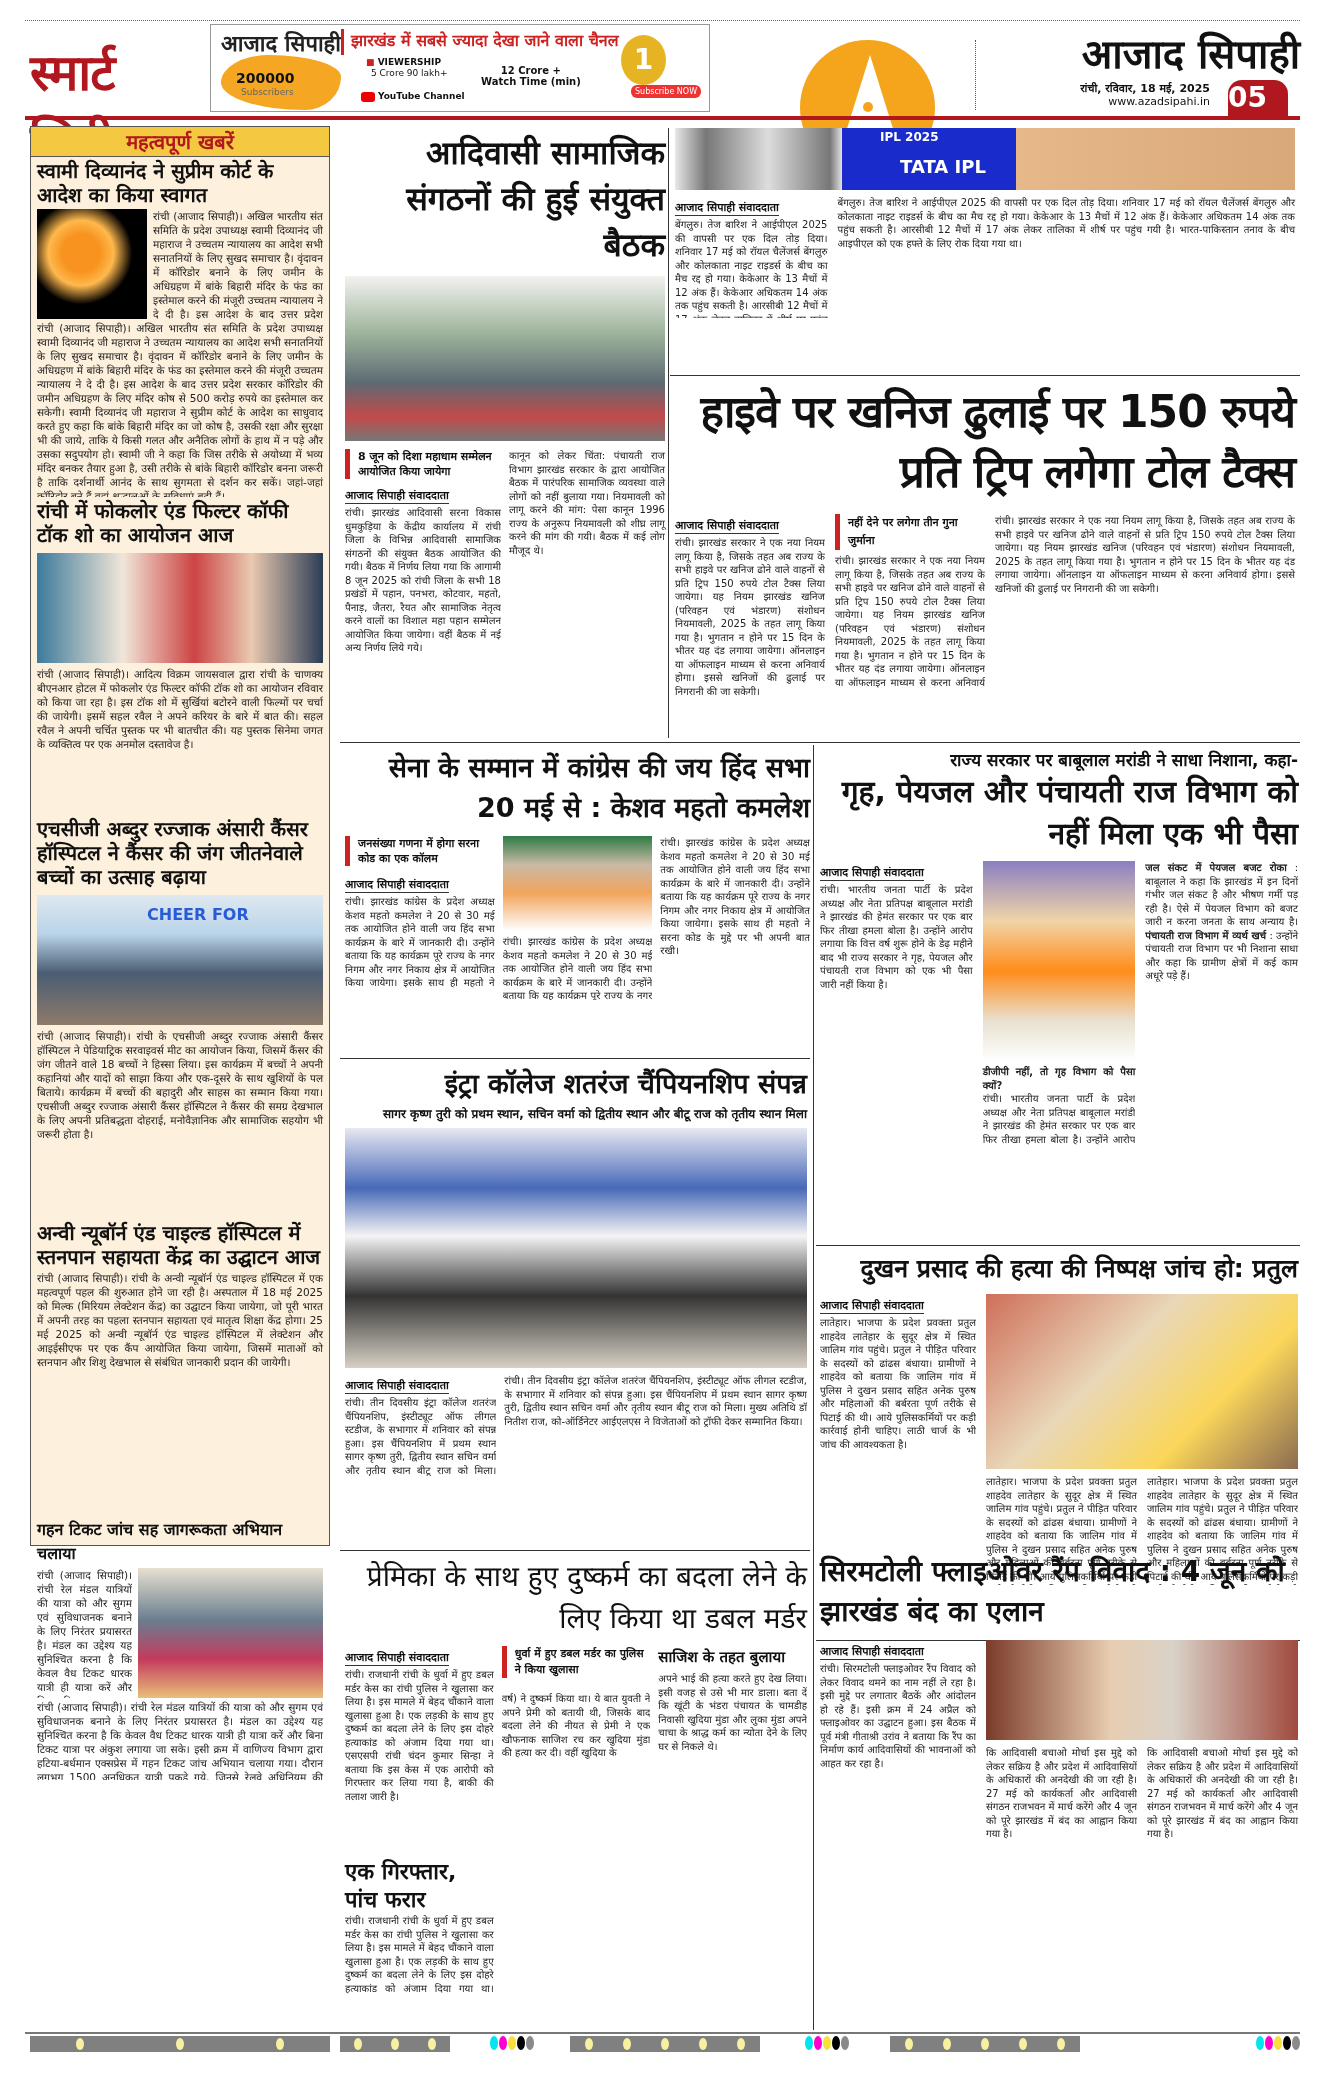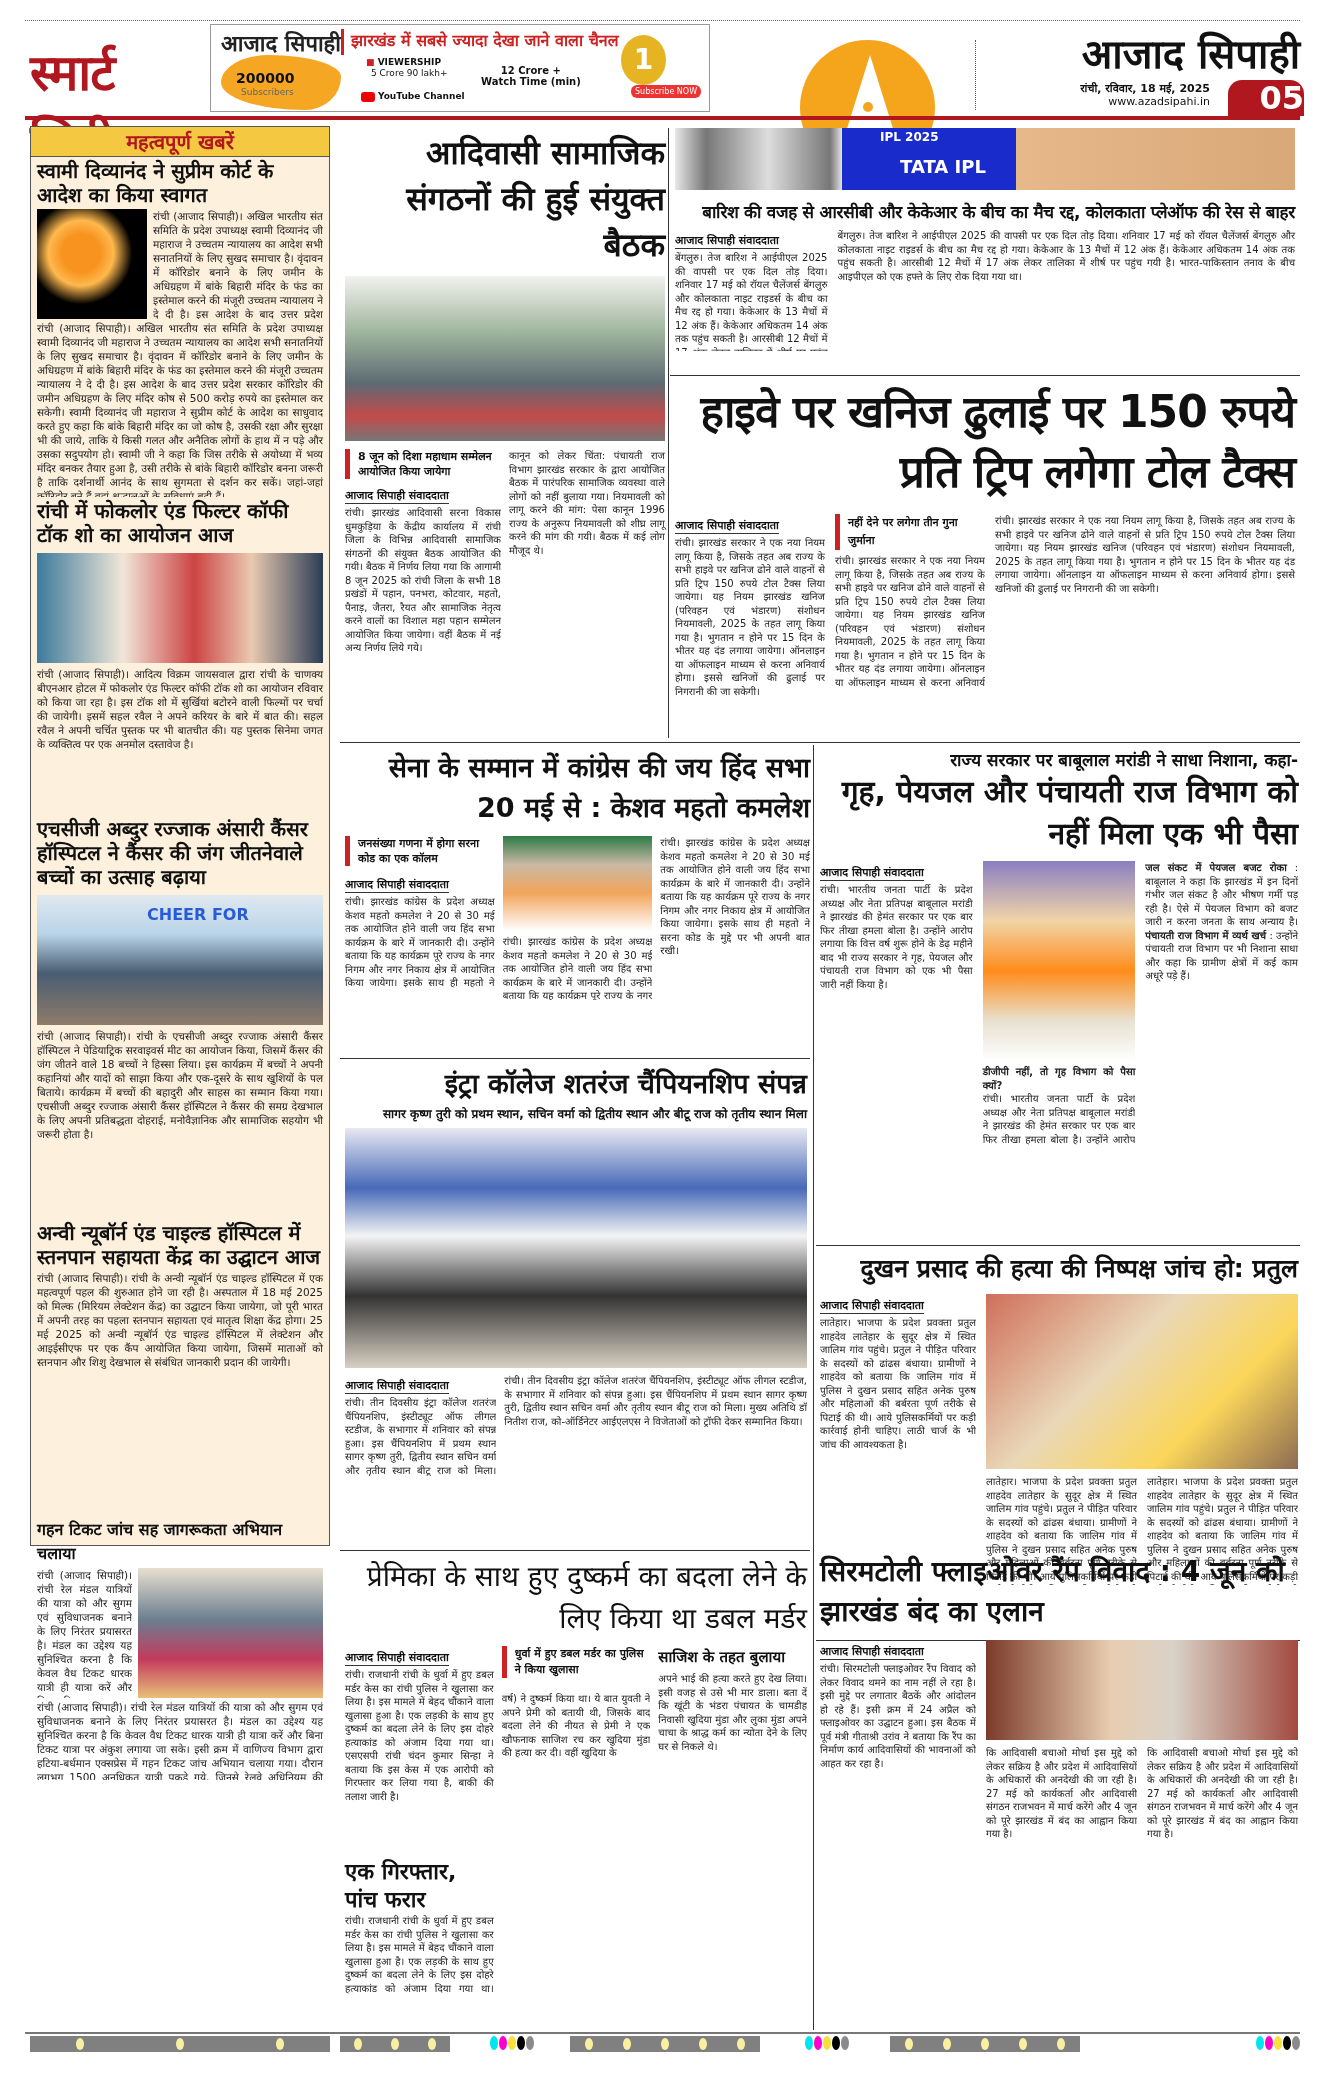--- a/index.html
+++ b/index.html
@@ -21,21 +21,21 @@
 .banner .ytbox{display:inline-block;width:14px;height:10px;background:#e00;border-radius:3px;vertical-align:middle;margin-right:3px}
 .banner .badge{position:absolute;left:410px;top:10px;width:45px;height:50px;border-radius:50%;background:#e6b422;color:#fff;font-weight:bold;font-size:28px;text-align:center;line-height:50px}
 .banner .subnow{position:absolute;left:420px;top:60px;font-size:8px;background:#e33;color:#fff;padding:2px 4px;border-radius:6px}
 .pen{left:800px;top:40px;width:135px;height:135px;border-radius:50%;background:#f4a51c;overflow:hidden}
 .pen .nib{position:absolute;left:45px;top:15px;width:0;height:0;border-left:25px solid transparent;border-right:25px solid transparent;border-bottom:80px solid #fff}
 .pen .dot{position:absolute;left:63px;top:62px;width:10px;height:10px;border-radius:50%;background:#f4a51c}
 .vdiv{left:975px;top:40px;height:70px;border-left:1px dotted #555}
 .brand{left:1000px;top:25px;width:300px;text-align:right;font-size:40px;font-weight:bold;color:#111}
 .dateline{left:1010px;top:80px;width:200px;text-align:right;font-size:11px;font-weight:bold}
 .url{left:1010px;top:95px;width:200px;text-align:right;font-size:11px}
-.pageno{left:1228px;top:80px;width:76px;height:36px;background:#b0171f;color:#fff;font-size:32px;font-weight:bold;text-align:right;line-height:36px;border-radius:14px 14px 0 0}
+.pageno{left:1228px;top:80px;width:60px;height:36px;background:#b0171f;color:#fff;font-size:28px;font-weight:bold;text-align:left;line-height:36px;border-radius:14px 14px 0 0}
 .redrule{left:25px;top:116px;width:1275px;height:4px;background:#b0171f}
 
 .leftcol{left:30px;top:126px;width:300px;height:1420px;background:#fdf0dc;border:1px solid #555}
 .lhead{height:30px;background:#f5c842;text-align:center;font-size:20px;font-weight:bold;color:#b0171f;line-height:30px;border-bottom:1px solid #555}
 .lh{font-size:20px;font-weight:bold;line-height:24px;padding:2px 6px;color:#111}
 .lt{font-size:10.5px;line-height:14px;padding:0 6px;text-align:justify;color:#222}
 .photo{background:linear-gradient(135deg,#6a7b8c,#c9a37a 40%,#3d4c5c 70%,#8a9aa5);position:relative}
 .ph-dark{background:radial-gradient(circle at 40% 40%,#f7931e 0,#f7931e 20%,#ffb84d 35%,#000 55%)}
 .ph-stage{background:linear-gradient(180deg,#dfe8f0 0,#b9d4e8 30%,#4a5d73 60%,#8e7b6a 100%)}
 .ph-coffee{background:linear-gradient(90deg,#3d7a9c,#f0e6d8 30%,#c44 55%,#e9c9b0 75%,#2b3d55)}
@@ -148,21 +148,20 @@
     <div style="flex:1" class="body">कानून को लेकर चिंता: पंचायती राज विभाग झारखंड सरकार के द्वारा आयोजित बैठक में पारंपरिक सामाजिक व्यवस्था वाले लोगों को नहीं बुलाया गया। नियमावली को लागू करने की मांग: पेसा कानून 1996 राज्य के अनुरूप नियमावली को शीघ्र लागू करने की मांग की गयी। बैठक में कई लोग मौजूद थे।</div>
   </div>
 </div>
 <div class="vline" style="left:668px;top:128px;height:610px"></div>
 
 <div class="sec" style="left:675px;top:128px;width:620px">
   <div class="photo ph-ipl" style="height:62px;position:relative">
     <div style="position:absolute;left:205px;top:2px;color:#fff;font-weight:bold;font-size:12px">IPL 2025</div>
     <div style="position:absolute;left:225px;top:28px;color:#fff;font-weight:bold;font-size:18px">TATA IPL</div>
   </div>
-  <div class="h-big" style="font-size:17px;margin-top:10px;letter-spacing:-.3px">बारिश की वजह से आरसीबी और केकेआर के बीच का मैच रद्द, कोलकाता प्लेऑफ की रेस से बाहर</div>
   <div style="display:flex;gap:10px;margin-top:6px">
     <div style="flex:1"><div class="byline">आजाद सिपाही संवाददाता</div><div class="body" style="height:100px;overflow:hidden">बेंगलुरु। तेज बारिश ने आईपीएल 2025 की वापसी पर एक दिल तोड़ दिया। शनिवार 17 मई को रॉयल चैलेंजर्स बेंगलुरु और कोलकाता नाइट राइडर्स के बीच का मैच रद्द हो गया। केकेआर के 13 मैचों में 12 अंक हैं। केकेआर अधिकतम 14 अंक तक पहुंच सकती है। आरसीबी 12 मैचों में 17 अंक लेकर तालिका में शीर्ष पर पहुंच गयी है। भारत-पाकिस्तान तनाव के बीच आइपीएल को एक हफ्ते के लिए रोक दिया गया था।</div></div>
     <div style="flex:3" class="body">बेंगलुरु। तेज बारिश ने आईपीएल 2025 की वापसी पर एक दिल तोड़ दिया। शनिवार 17 मई को रॉयल चैलेंजर्स बेंगलुरु और कोलकाता नाइट राइडर्स के बीच का मैच रद्द हो गया। केकेआर के 13 मैचों में 12 अंक हैं। केकेआर अधिकतम 14 अंक तक पहुंच सकती है। आरसीबी 12 मैचों में 17 अंक लेकर तालिका में शीर्ष पर पहुंच गयी है। भारत-पाकिस्तान तनाव के बीच आइपीएल को एक हफ्ते के लिए रोक दिया गया था।</div>
   </div>
 </div>
 <div class="hline" style="left:670px;top:375px;width:630px"></div>
 
 <div class="sec" style="left:675px;top:382px;width:620px">
   <div class="h-big" style="font-size:44px;line-height:60px;letter-spacing:-1px">हाइवे पर खनिज ढुलाई पर 150 रुपये प्रति ट्रिप लगेगा टोल टैक्स</div>
   <div style="display:flex;gap:10px;margin-top:12px">

